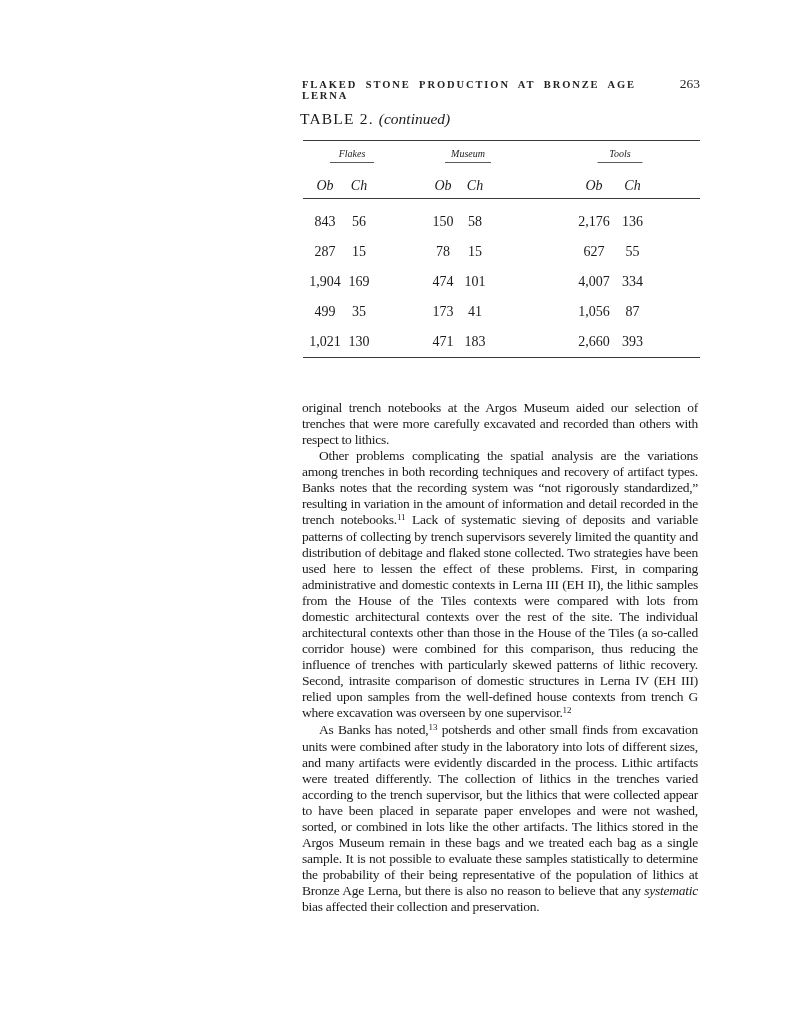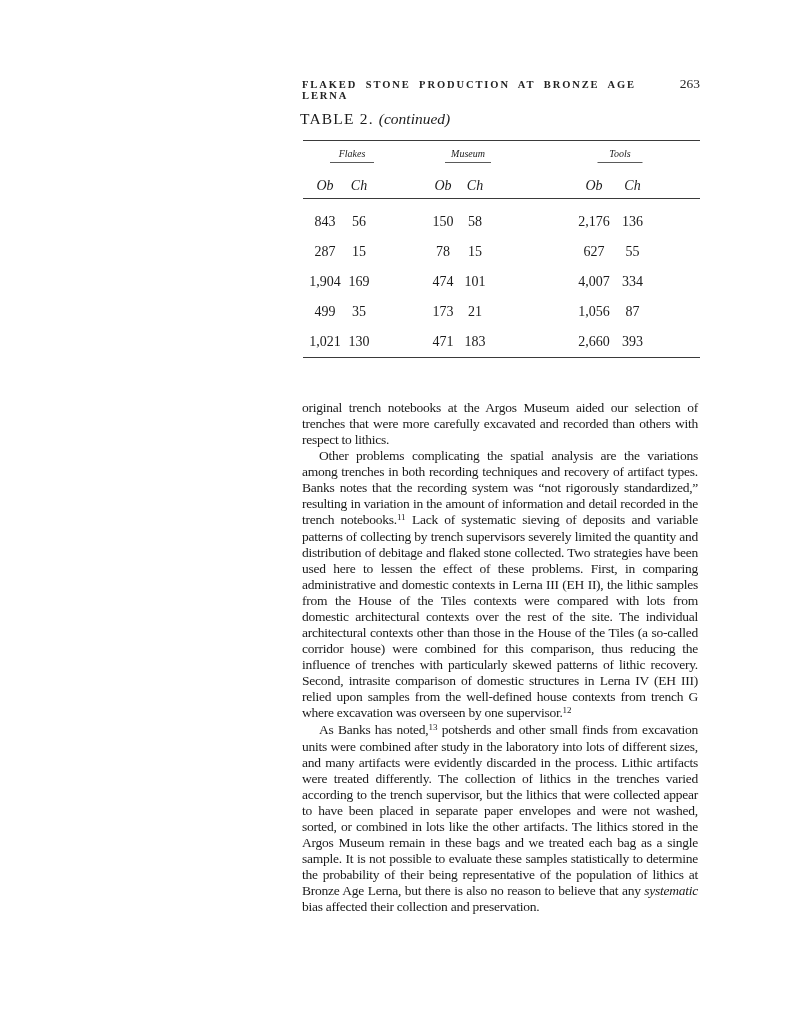--- a/index.html
+++ b/index.html
@@ -124,21 +124,21 @@
         <span class="c c2">169</span>
         <span class="c c3">474</span>
         <span class="c c4">101</span>
         <span class="c c5">4,007</span>
         <span class="c c6">334</span>
       </div>
       <div class="trow">
         <span class="c c1">499</span>
         <span class="c c2">35</span>
         <span class="c c3">173</span>
-        <span class="c c4">21</span>
+        <span class="c c4">41</span>
         <span class="c c5">1,056</span>
         <span class="c c6">87</span>
       </div>
       <div class="trow">
         <span class="c c1">1,021</span>
         <span class="c c2">130</span>
         <span class="c c3">471</span>
         <span class="c c4">183</span>
         <span class="c c5">2,660</span>
         <span class="c c6">393</span>

